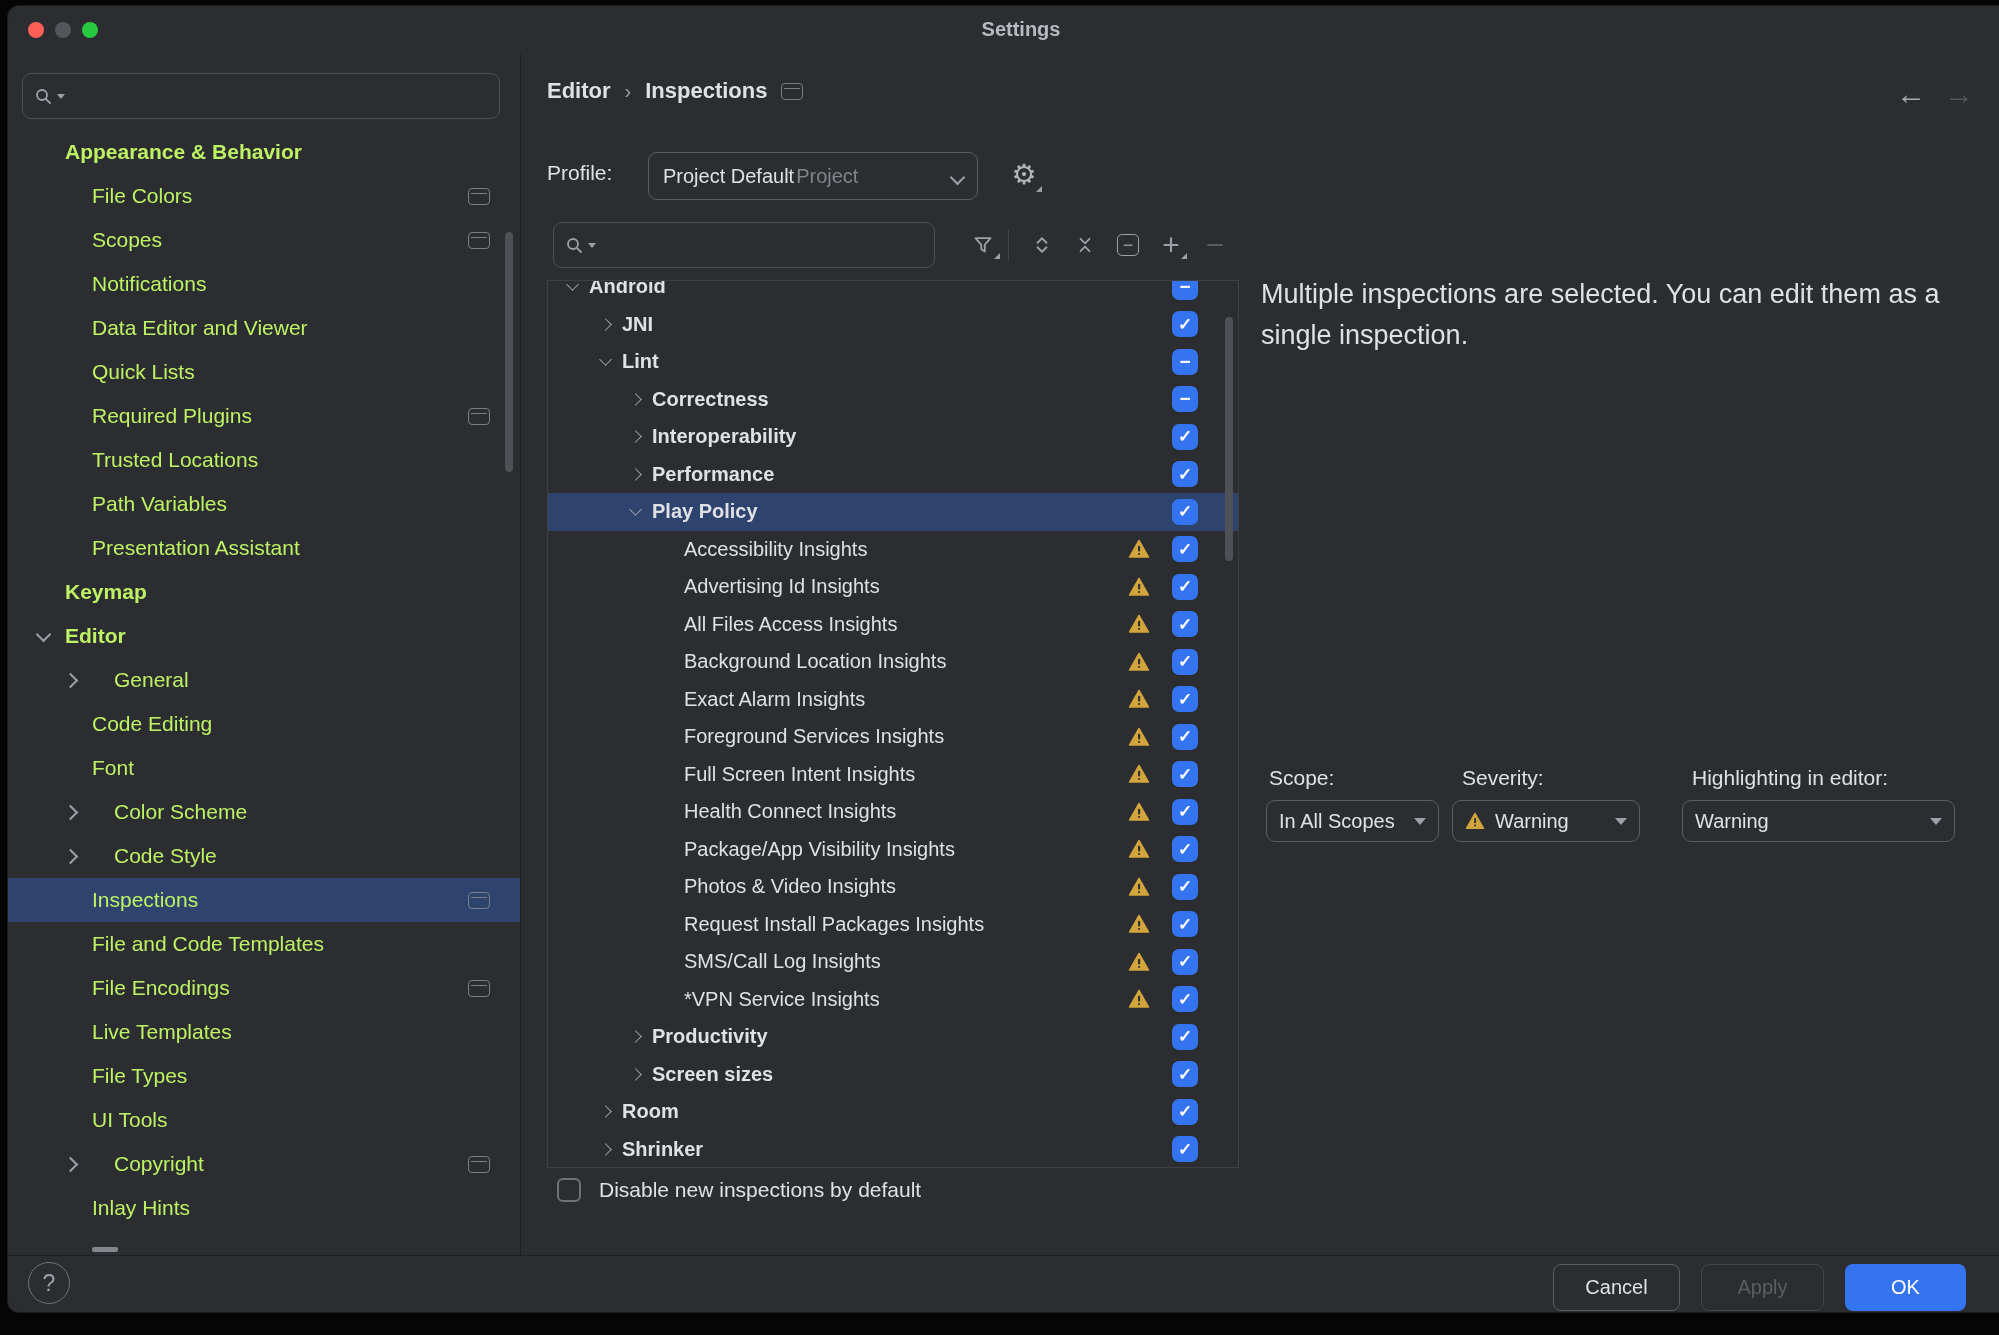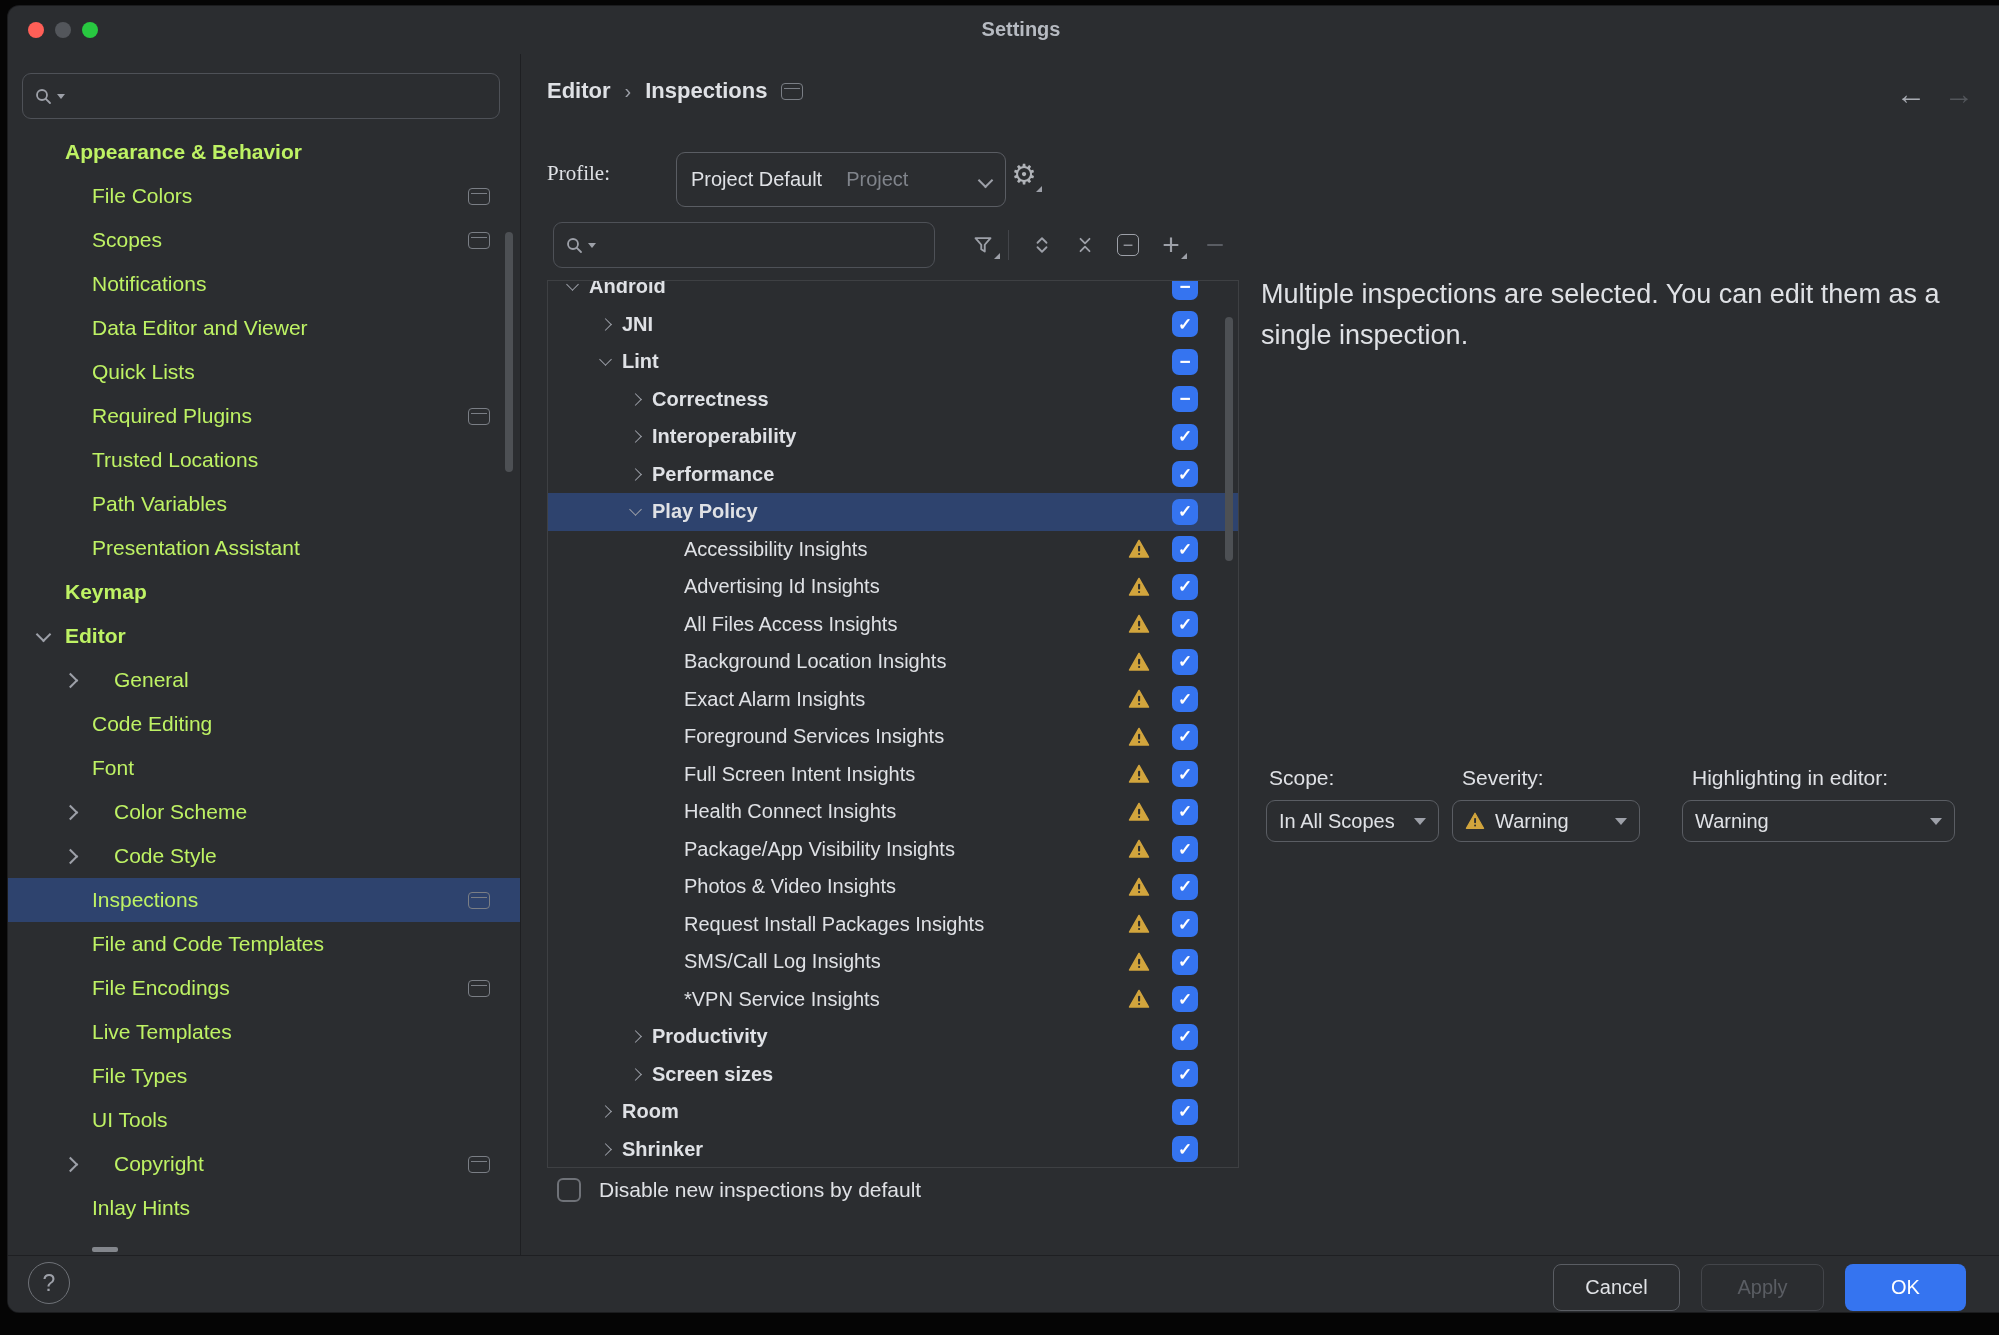--- a/index.html
+++ b/index.html
@@ -52,24 +52,24 @@
   .side-thumb{left:497px;top:178px;width:8px;height:240px;}
   .clip-frag{position:absolute;left:84px;top:1193px;width:26px;height:5px;background:#83868c;border-radius:2px;}
   
   .breadcrumb{position:absolute;left:539px;top:72px;display:flex;align-items:center;gap:14px;
     font-size:22px;font-weight:700;color:#dfe1e5;}
   .bc-sep{color:#9da0a8;font-weight:400;font-size:20px;}
   .nav-arrow{position:absolute;top:70px;font-size:30px;line-height:36px;}
   .back-arrow{left:1888px;color:#a8abb2;}
   .fwd-arrow{left:1936px;color:#53565b;}
   
-  .profile-label{position:absolute;left:539px;top:155px;font-size:21px;font-family:Liberation Serif, serif;}
+  .profile-label{position:absolute;left:539px;top:155px;font-size:21px;}
   .combo{box-sizing:border-box;border:1px solid #5a5d63;border-radius:9px;display:flex;
     align-items:center;font-size:20px;color:#dfe1e5;background:transparent;}
-  .profile-combo{position:absolute;left:640px;top:146px;width:330px;height:55px;padding:0 14px;gap:24px;margin-left:28px;}
+  .profile-combo{position:absolute;left:640px;top:146px;width:330px;height:48px;padding:0 14px;gap:2px;}
   .combo .muted{color:#80848b;}
   .combo-arrow{margin-left:auto;}
   .dd-tri{width:0;height:0;border-left:6px solid transparent;border-right:6px solid transparent;
     border-top:7px solid #9da0a8;}
   .gear{position:absolute;left:996px;top:146px;width:40px;height:44px;display:flex;align-items:center;
     justify-content:center;font-size:28px;color:#b0b3b8;}
   .corner-tri{position:absolute;width:0;height:0;border-left:6px solid transparent;border-bottom:6px solid #9da0a8;}
   
   .sb-tree{left:545px;top:216px;width:382px;}
   .tool-icon{position:absolute;top:222px;width:34px;height:34px;display:flex;align-items:center;

